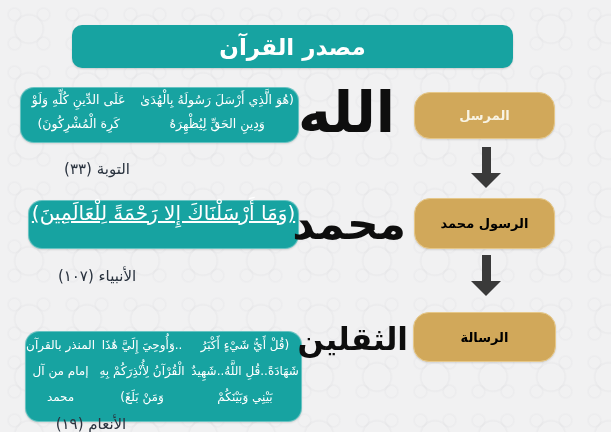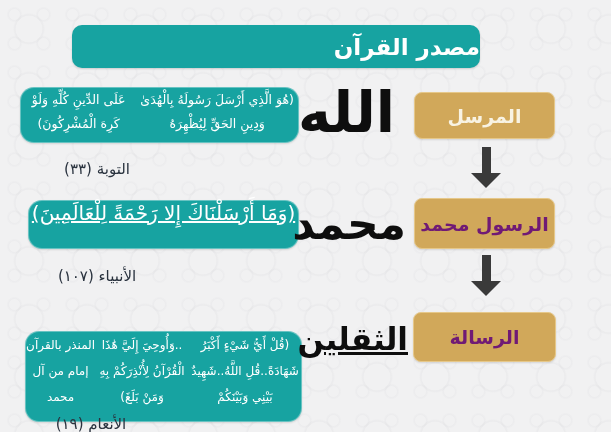--- a/index.html
+++ b/index.html
@@ -9,23 +9,23 @@
   }
   .stage{
     position:relative;width:611px;height:432px;
     background-color:#f1f1f2;
     background-image:
       radial-gradient(circle, rgba(110,110,125,0) 13px, rgba(110,110,125,0.05) 14px, rgba(110,110,125,0) 16px),
       radial-gradient(circle, rgba(110,110,125,0) 5px, rgba(110,110,125,0.04) 6px, rgba(110,110,125,0) 8px);
     background-size:58px 58px, 29px 29px;
   }
   .header{
-    position:absolute;left:72px;top:25px;width:408px;height:43px;
+    position:absolute;left:72px;top:25px;width:441px;height:43px;
     background:#17a3a1;border-radius:10px;
-    display:flex;align-items:center;justify-content:flex-start;
+    display:flex;align-items:center;justify-content:center;
     box-shadow:0 1px 2px rgba(0,0,0,0.15);
   }
   .header span{color:#ffffff;font-size:23px;font-weight:bold;}
   .verse-box{
     position:absolute;background:#17a3a1;border-radius:14px;
     color:#ffffff;text-align:center;
     display:flex;flex-direction:row;justify-content:center;
     border:1px solid rgba(255,255,255,0.35);
     box-shadow:0 1px 2px rgba(0,0,0,0.12);
   }
@@ -37,33 +37,33 @@
     color:#29323e;font-size:15px;margin-top:16px;
   }
   .ref1{left:32px;top:144px;}
   .ref2{left:32px;top:251px;}
   .ref3{left:26px;top:399px;}
   .callig{
     position:absolute;color:#0e0e0e;font-weight:bold;text-align:left;
   }
   .c1{left:298px;top:74px;width:108px;font-size:56px;line-height:78px;}
   .c2{left:302px;top:192px;width:104px;font-size:44px;line-height:64px;}
-  .c3{left:302px;top:314px;width:106px;font-size:31px;line-height:50px;text-decoration:underline;}
+  .c3{left:302px;top:314px;width:106px;font-size:31px;line-height:50px;}
   .goldbox{
-    position:absolute;background:#d1a85a;border-radius:8px;
+    position:absolute;background:#d1a85a;border-radius:16px;
     display:flex;align-items:center;justify-content:center;
     border:1px solid #e6c88a;
     box-shadow:0 1px 2px rgba(0,0,0,0.12);
-    font-size:19px;font-weight:bold;
+    font-size:13px;font-weight:bold;
   }
   .g1{left:414px;top:92px;width:139px;height:45px;}
   .g2{left:414px;top:198px;width:139px;height:49px;}
   .g3{left:413px;top:312px;width:141px;height:48px;}
   .g1 span{color:#f8f3e3;}
-  .g2 span,.g3 span{color:#701a75;}
+  .g2 span,.g3 span{color:#000000;}
   .arrow{position:absolute;width:30px;}
   .a1{left:471px;top:147px;}
   .a2{left:471px;top:255px;}
   .arrow .shaft{width:9px;height:26px;background:#3a3a3a;margin:0 auto;}
   .arrow .head{
     width:0;height:0;margin:0 auto;
     border-left:15px solid transparent;border-right:15px solid transparent;
     border-top:15px solid #3a3a3a;
   }
 </style>

